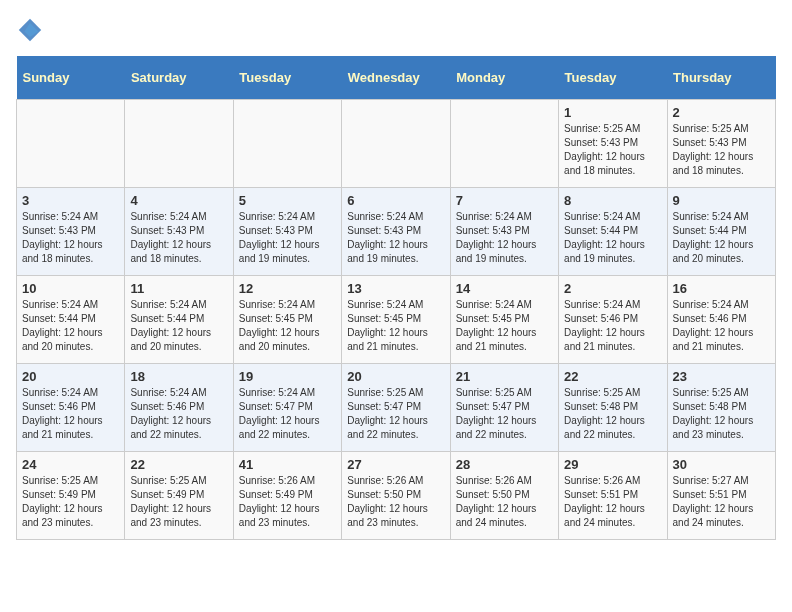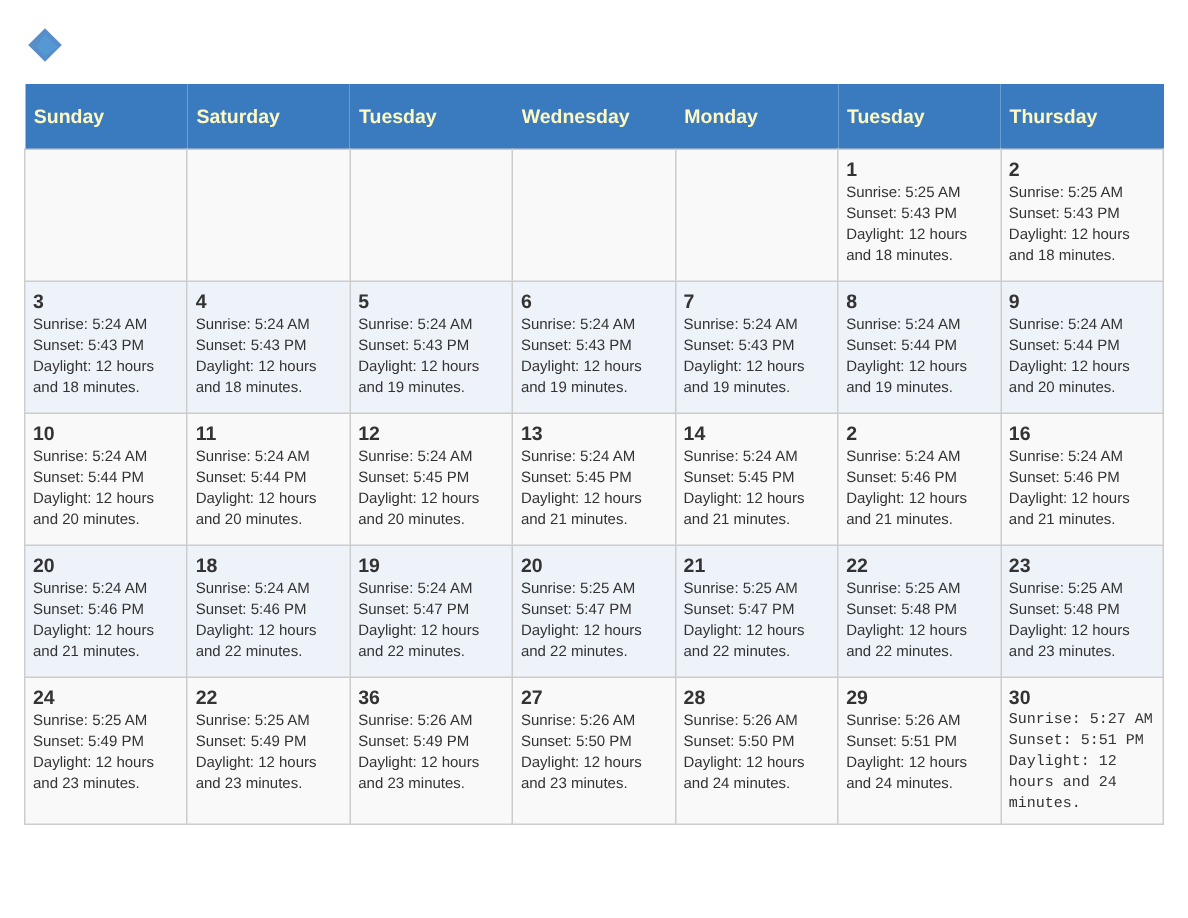--- a/index.html
+++ b/index.html
@@ -279,21 +279,21 @@
 Sunset: 5:49 PM
 Daylight: 12 hours and 23 minutes.</div>
         </td>
         <td>
           <span class="day-number">22</span>
           <div class="day-info" style="white-space: pre-line;">Sunrise: 5:25 AM
 Sunset: 5:49 PM
 Daylight: 12 hours and 23 minutes.</div>
         </td>
         <td>
-          <span class="day-number">36</span>
+          <span class="day-number">41</span>
           <div class="day-info" style="white-space: pre-line;">Sunrise: 5:26 AM
 Sunset: 5:49 PM
 Daylight: 12 hours and 23 minutes.</div>
         </td>
         <td>
           <span class="day-number">27</span>
           <div class="day-info" style="white-space: pre-line;">Sunrise: 5:26 AM
 Sunset: 5:50 PM
 Daylight: 12 hours and 23 minutes.</div>
         </td>
@@ -304,19 +304,19 @@
 Daylight: 12 hours and 24 minutes.</div>
         </td>
         <td>
           <span class="day-number">29</span>
           <div class="day-info" style="white-space: pre-line;">Sunrise: 5:26 AM
 Sunset: 5:51 PM
 Daylight: 12 hours and 24 minutes.</div>
         </td>
         <td>
           <span class="day-number">30</span>
-          <div class="day-info" style="white-space: pre-line; font-family: Liberation Mono, monospace;">Sunrise: 5:27 AM
+          <div class="day-info" style="white-space: pre-line;">Sunrise: 5:27 AM
 Sunset: 5:51 PM
 Daylight: 12 hours and 24 minutes.</div>
         </td>
       </tr>
     </tbody>
 </table>
 
 </body></html>

